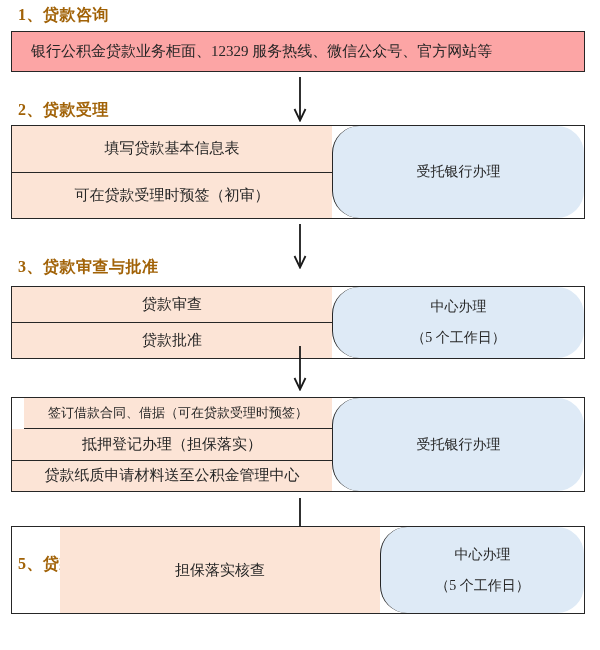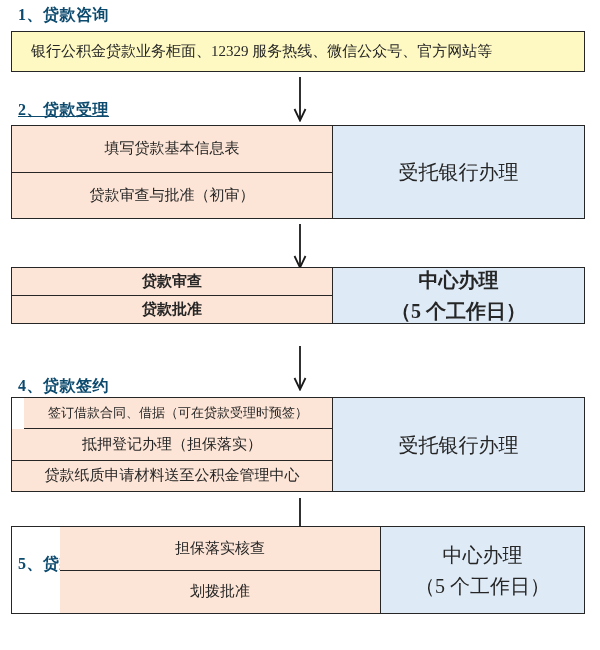--- a/index.html
+++ b/index.html
@@ -10,32 +10,32 @@
     background: #ffffff;
     font-family: "Liberation Serif", "DejaVu Serif", serif;
     color: #262626;
     overflow: hidden;
   }
   .sec-title {
     position: absolute;
     left: 18px;
     font-size: 16px;
     font-weight: 700;
-    color: #0c4a6e;
+    color: #a16207;
     letter-spacing: 0.5px;
     white-space: nowrap;
   }
   .box1 {
     position: absolute;
     left: 11px;
     top: 31px;
     width: 574px;
     height: 41px;
     box-sizing: border-box;
-    background: #fef9c3;
+    background: #fca5a5;
     border: 1.5px solid #262626;
     display: flex;
     align-items: center;
     padding-left: 19px;
     font-size: 15px;
   }
   .ptable {
     position: absolute;
     left: 11px;
     width: 574px;
@@ -64,37 +64,38 @@
   .step-cell.small { font-size: 13px; margin-left: 12px; }
   .col-agency {
     flex: 1;
     background: #DEEAF6;
     border-left: 1.5px solid #262626;
     display: flex;
     flex-direction: column;
     align-items: center;
     justify-content: center;
     text-align: center;
-    font-size: 20px;
+    font-size: 14px;
     line-height: 20px;
     gap: 11px;
+    border-radius: 27px;
   }
   .arrow {
     position: absolute;
     left: 292px;
     width: 16px;
   }
   
   #title-1 { top: 5px; }
-  #title-2 { top: 100px; text-decoration: underline; }
+  #title-2 { top: 100px; }
   #title-3 { top: 257px; }
   #title-4 { top: 376px; }
   #title-5 { top: 554px; }
   #table-2 { top: 125px; height: 94px; }
-  #table-3 { top: 267px; height: 57px; font-weight: bold; }
+  #table-3 { top: 286px; height: 73px; }
   #table-4 { top: 397px; height: 95px; }
   #table-5 { top: 526px; height: 88px; padding-left: 48px; }
   #arrow-1 { top: 76px; }
   #arrow-2 { top: 223px; }
   #arrow-3 { top: 345px; }
   #arrow-4 { top: 497px; }
 </style>
 </head>
 <body>
 
@@ -107,70 +108,69 @@
 
   <svg class="arrow" id="arrow-1" width="16" height="46" viewBox="0 0 16 46">
     <line x1="8" y1="1" x2="8" y2="43" stroke="#1a1a1a" stroke-width="1.8"></line>
     <path d="M2.5 33 L8 44.5 L13.5 33" fill="none" stroke="#1a1a1a" stroke-width="1.8"></path>
   </svg>
 
   <div class="sec-title" id="title-2">2、贷款受理</div>
   <div class="ptable" id="table-2">
     <div class="col-steps">
       <div class="step-cell">填写贷款基本信息表</div>
-      <div class="step-cell">贷款审查与批准（初审）</div>
+      <div class="step-cell">可在贷款受理时预签（初审）</div>
     </div>
     <div class="col-agency">
       <div>受托银行办理</div>
     </div>
   </div>
 
   <svg class="arrow" id="arrow-2" width="16" height="46" viewBox="0 0 16 46">
     <line x1="8" y1="1" x2="8" y2="43" stroke="#1a1a1a" stroke-width="1.8"></line>
     <path d="M2.5 33 L8 44.5 L13.5 33" fill="none" stroke="#1a1a1a" stroke-width="1.8"></path>
   </svg>
 
+  <div class="sec-title" id="title-3">3、贷款审查与批准</div>
   <div class="ptable" id="table-3">
     <div class="col-steps">
       <div class="step-cell">贷款审查</div>
       <div class="step-cell">贷款批准</div>
     </div>
     <div class="col-agency">
       <div>中心办理</div>
       <div>（5 个工作日）</div>
     </div>
   </div>
 
   <svg class="arrow" id="arrow-3" width="16" height="46" viewBox="0 0 16 46">
     <line x1="8" y1="1" x2="8" y2="43" stroke="#1a1a1a" stroke-width="1.8"></line>
     <path d="M2.5 33 L8 44.5 L13.5 33" fill="none" stroke="#1a1a1a" stroke-width="1.8"></path>
   </svg>
 
-  <div class="sec-title" id="title-4">4、贷款签约</div>
   <div class="ptable" id="table-4">
     <div class="col-steps">
       <div class="step-cell small">签订借款合同、借据（可在贷款受理时预签）</div>
       <div class="step-cell">抵押登记办理（担保落实）</div>
       <div class="step-cell">贷款纸质申请材料送至公积金管理中心</div>
     </div>
     <div class="col-agency">
       <div>受托银行办理</div>
     </div>
   </div>
 
   <svg class="arrow" id="arrow-4" width="16" height="46" viewBox="0 0 16 46">
     <line x1="8" y1="1" x2="8" y2="43" stroke="#1a1a1a" stroke-width="1.8"></line>
     <path d="M2.5 33 L8 44.5 L13.5 33" fill="none" stroke="#1a1a1a" stroke-width="1.8"></path>
   </svg>
 
   <div class="sec-title" id="title-5">5、贷款发放</div>
   <div class="ptable" id="table-5">
     <div class="col-steps">
       <div class="step-cell">担保落实核查</div>
-      <div class="step-cell">划拨批准</div>
     </div>
     <div class="col-agency">
       <div>中心办理</div>
       <div>（5 个工作日）</div>
     </div>
   </div>
 
 </div>
 
 </body></html>

